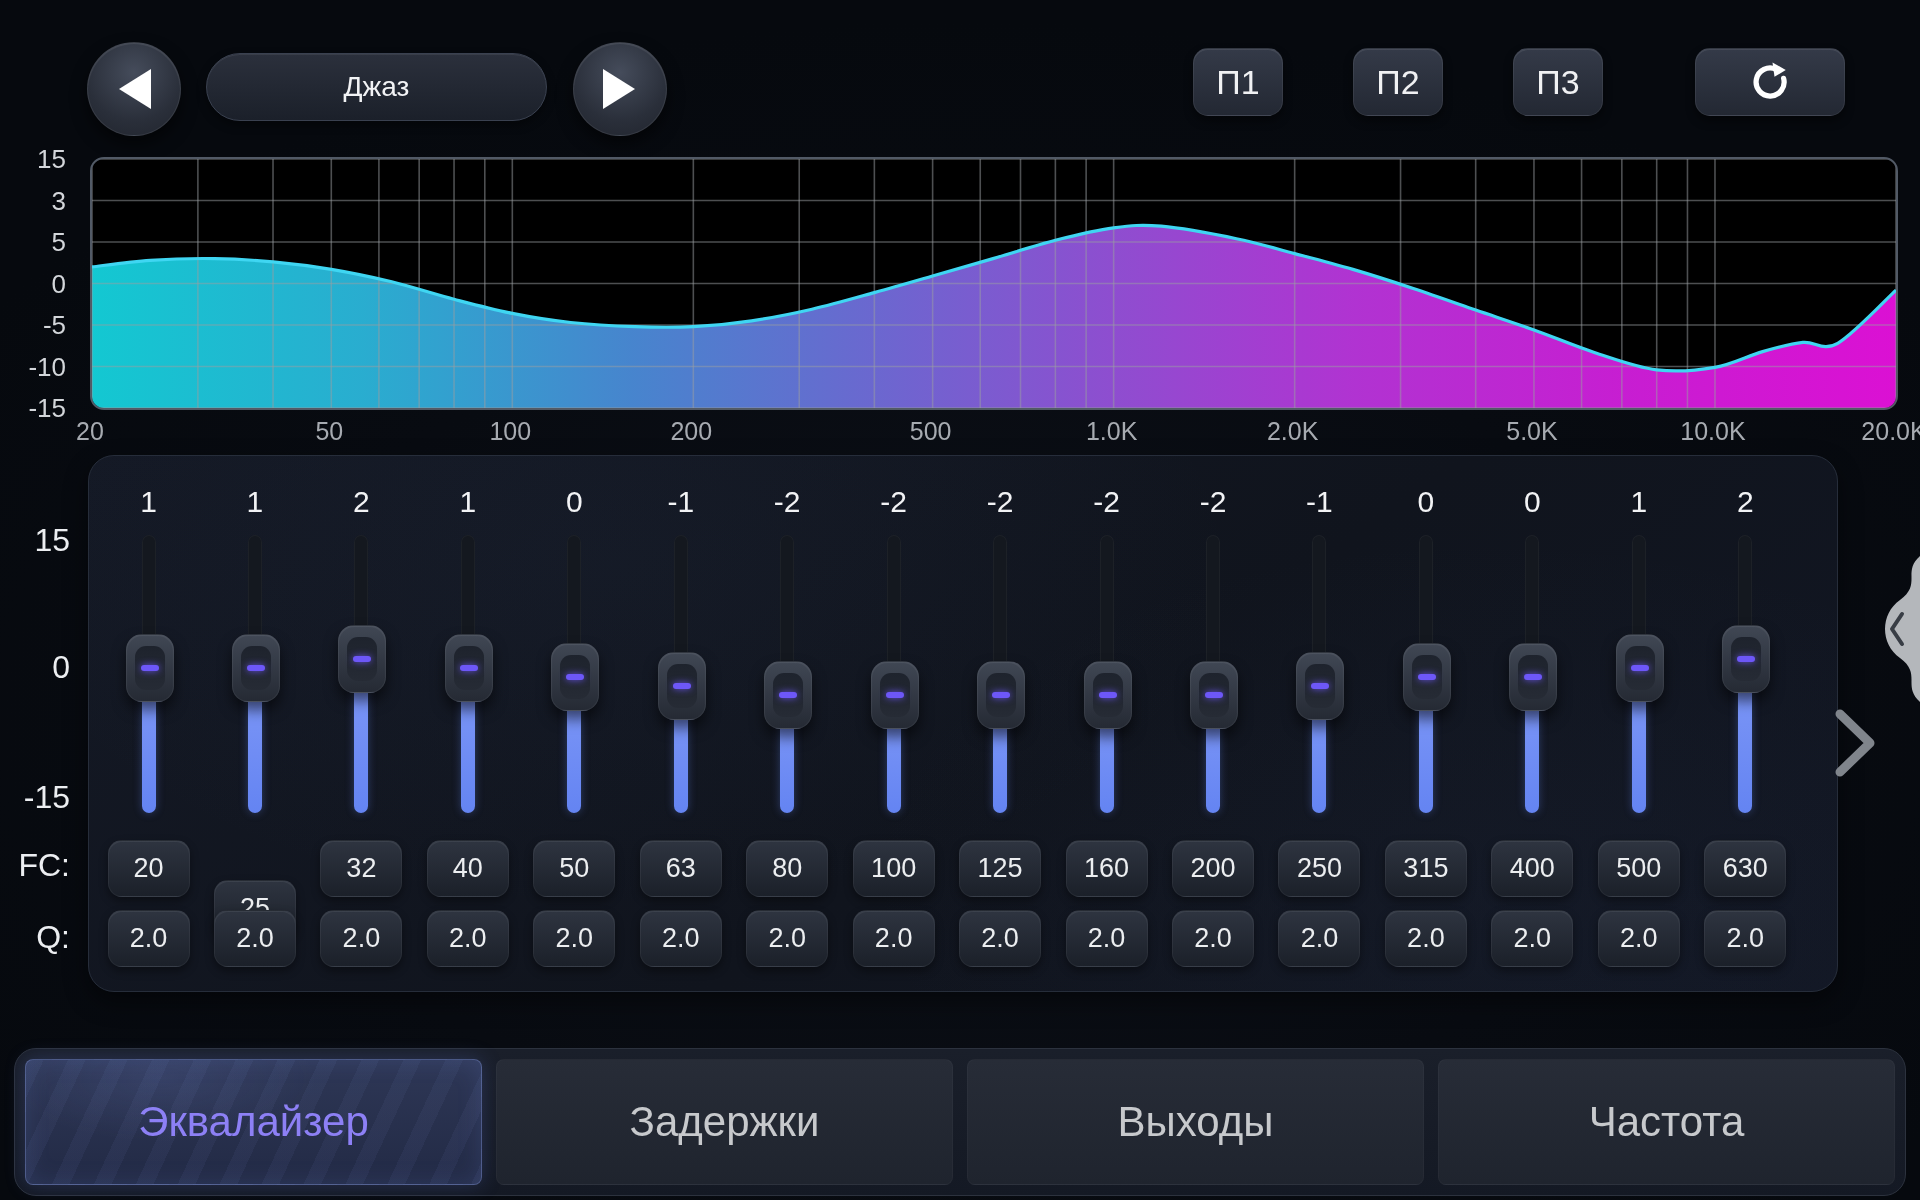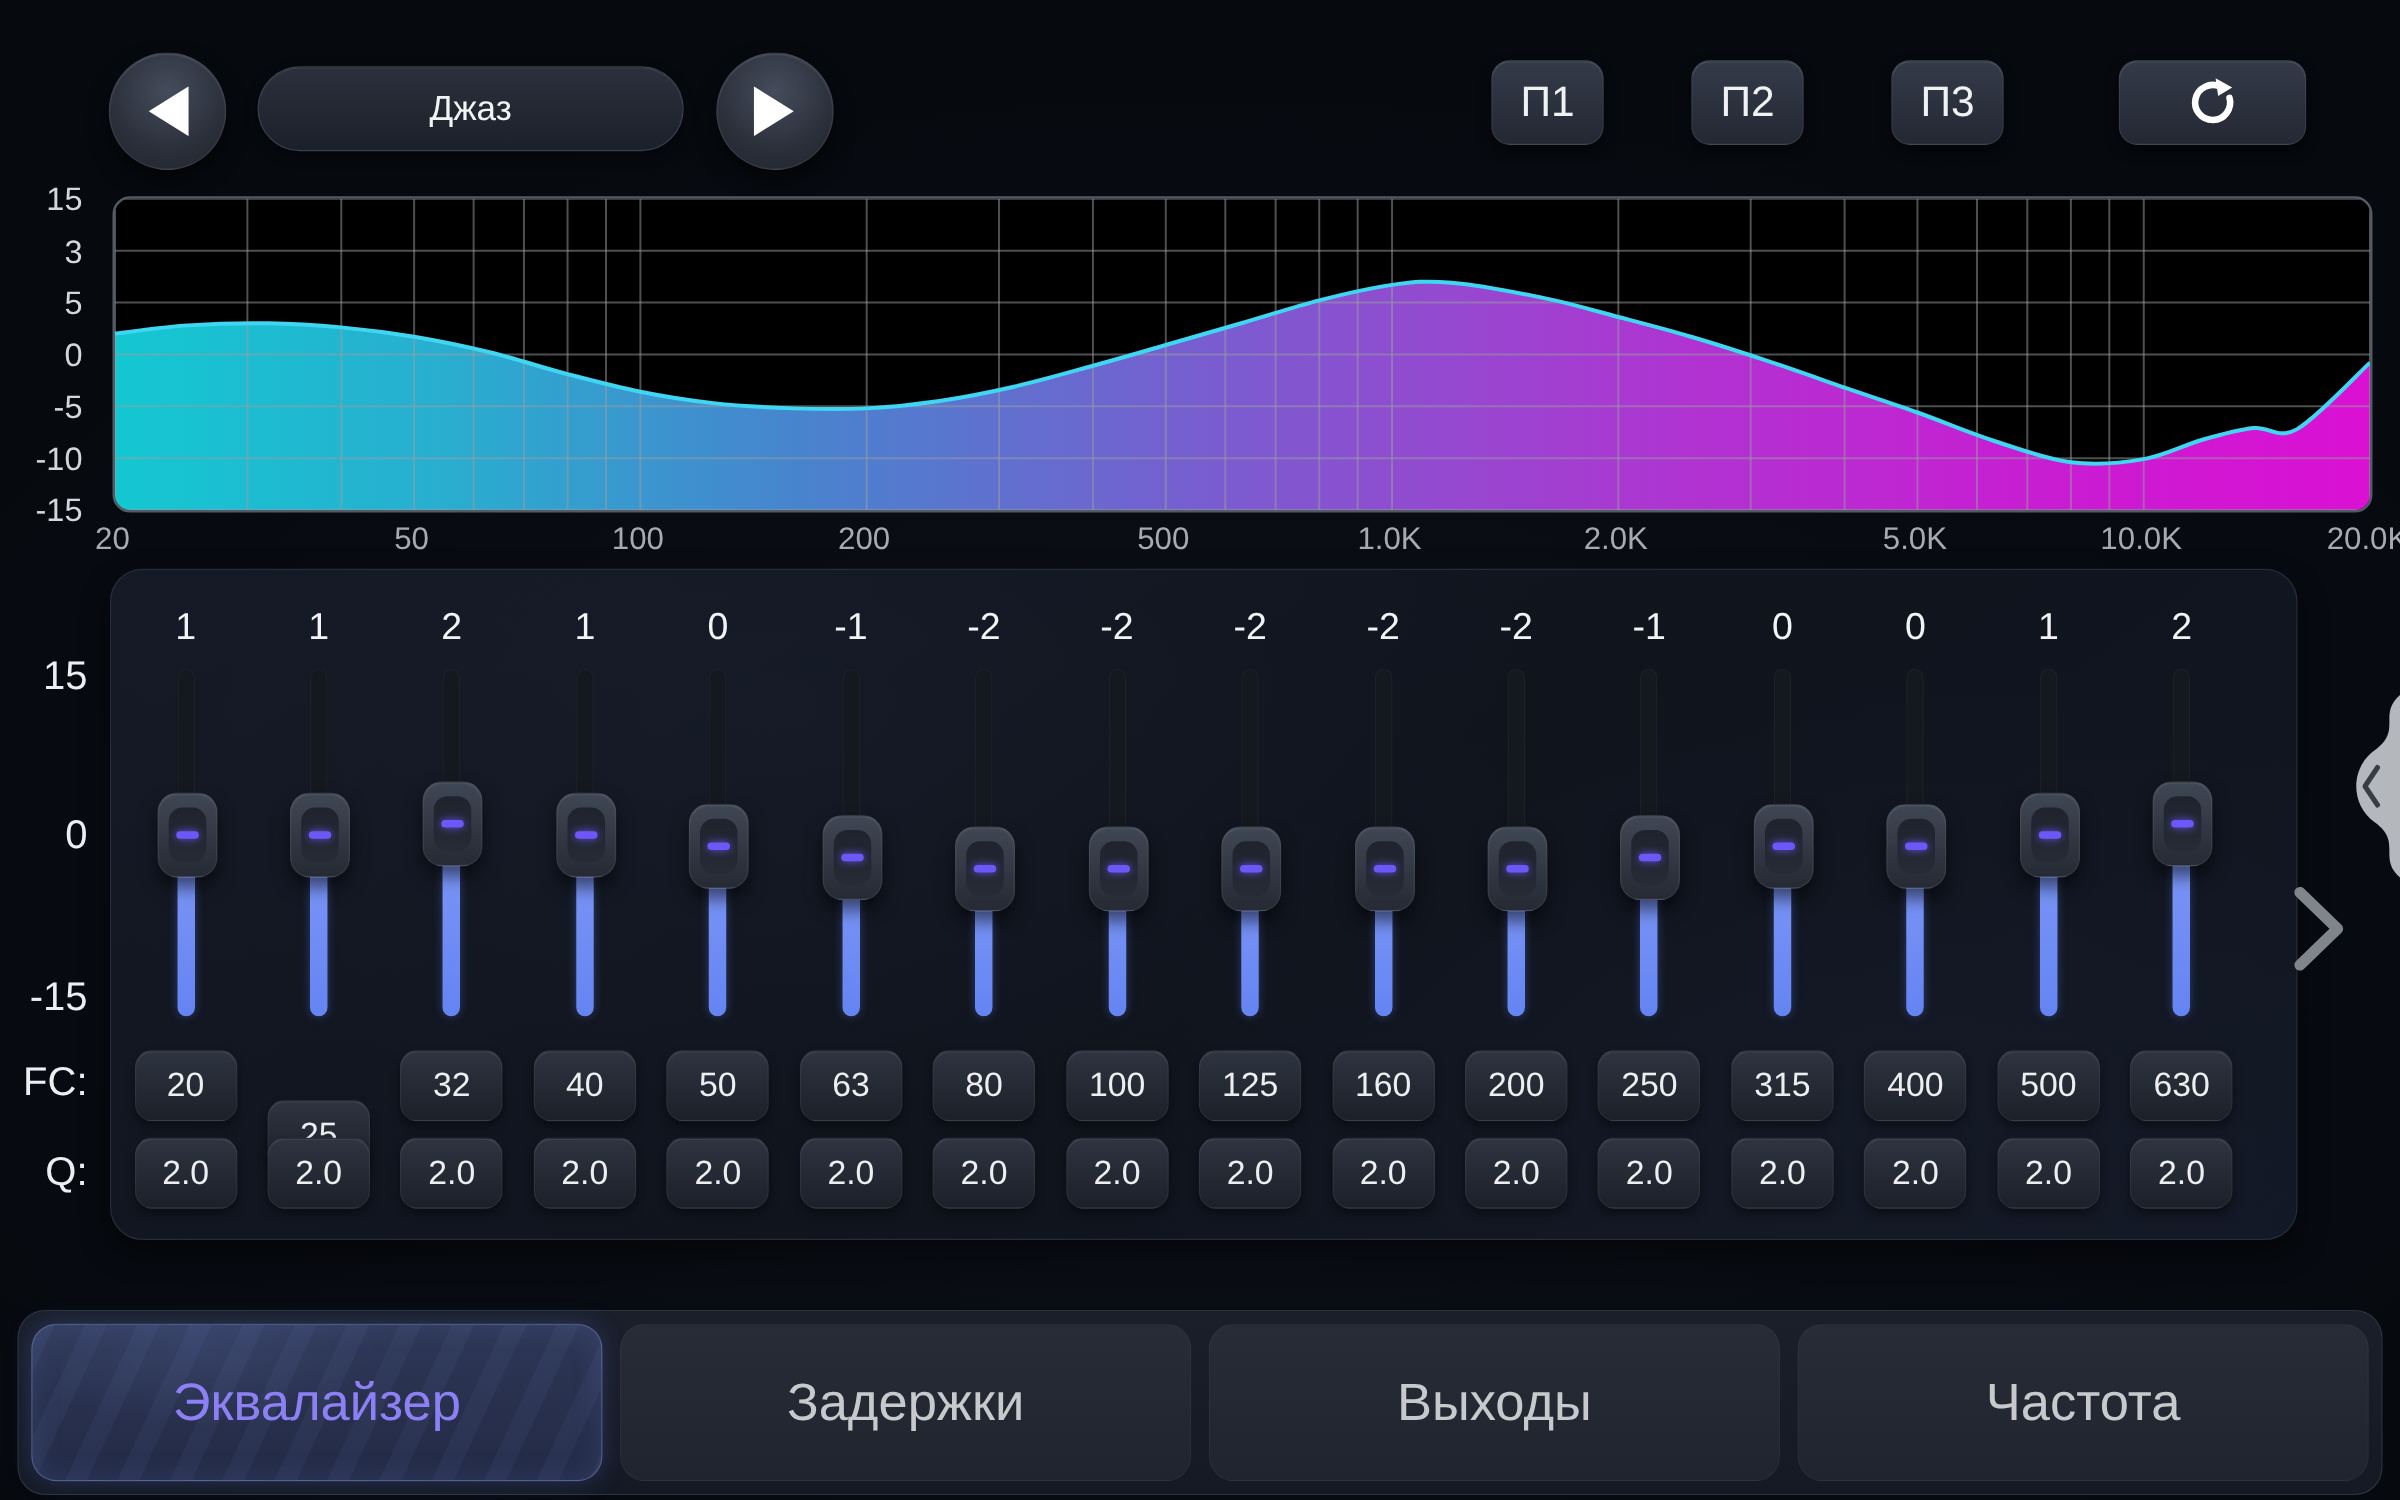--- a/index.html
+++ b/index.html
@@ -67,21 +67,21 @@
     display:flex;align-items:center;justify-content:center;font-size:27px;color:#eceef0;cursor:pointer;}
 
   
   #side-flap{right:0;top:556px;width:50px;height:146px;}
   #next-chevron{left:1832px;top:708px;cursor:pointer;}
 
   
   #tabbar{left:14px;top:1048px;width:1892px;height:148px;border-radius:22px;box-sizing:border-box;
     background:linear-gradient(180deg,#1a1f2a 0%,#141924 100%);
     border:1px solid #2c323e;display:flex;gap:14px;padding:10px;}
-  .tab{flex:1;border-radius:20px;display:flex;align-items:center;justify-content:center;
+  .tab{flex:1;border-radius:8px;display:flex;align-items:center;justify-content:center;
     font-size:42px;color:#c7c9cc;cursor:pointer;box-sizing:border-box;
     background:linear-gradient(180deg,#272c37 0%,#1f242e 100%);
     border:1px solid rgba(255,255,255,.03);}
   .tab.active{color:#8d80f5;
     background:
       radial-gradient(220px 90px at 30% 15%, rgba(130,150,230,.12), transparent 70%),
       repeating-linear-gradient(115deg, rgba(140,160,230,.06) 0 16px, transparent 16px 38px),
       linear-gradient(180deg,#2e3756 0%,#222a45 100%);
     border:1px solid rgba(125,145,210,.45);
     box-shadow:0 0 20px rgba(90,110,200,.28), inset 0 0 24px rgba(120,140,230,.16);}

